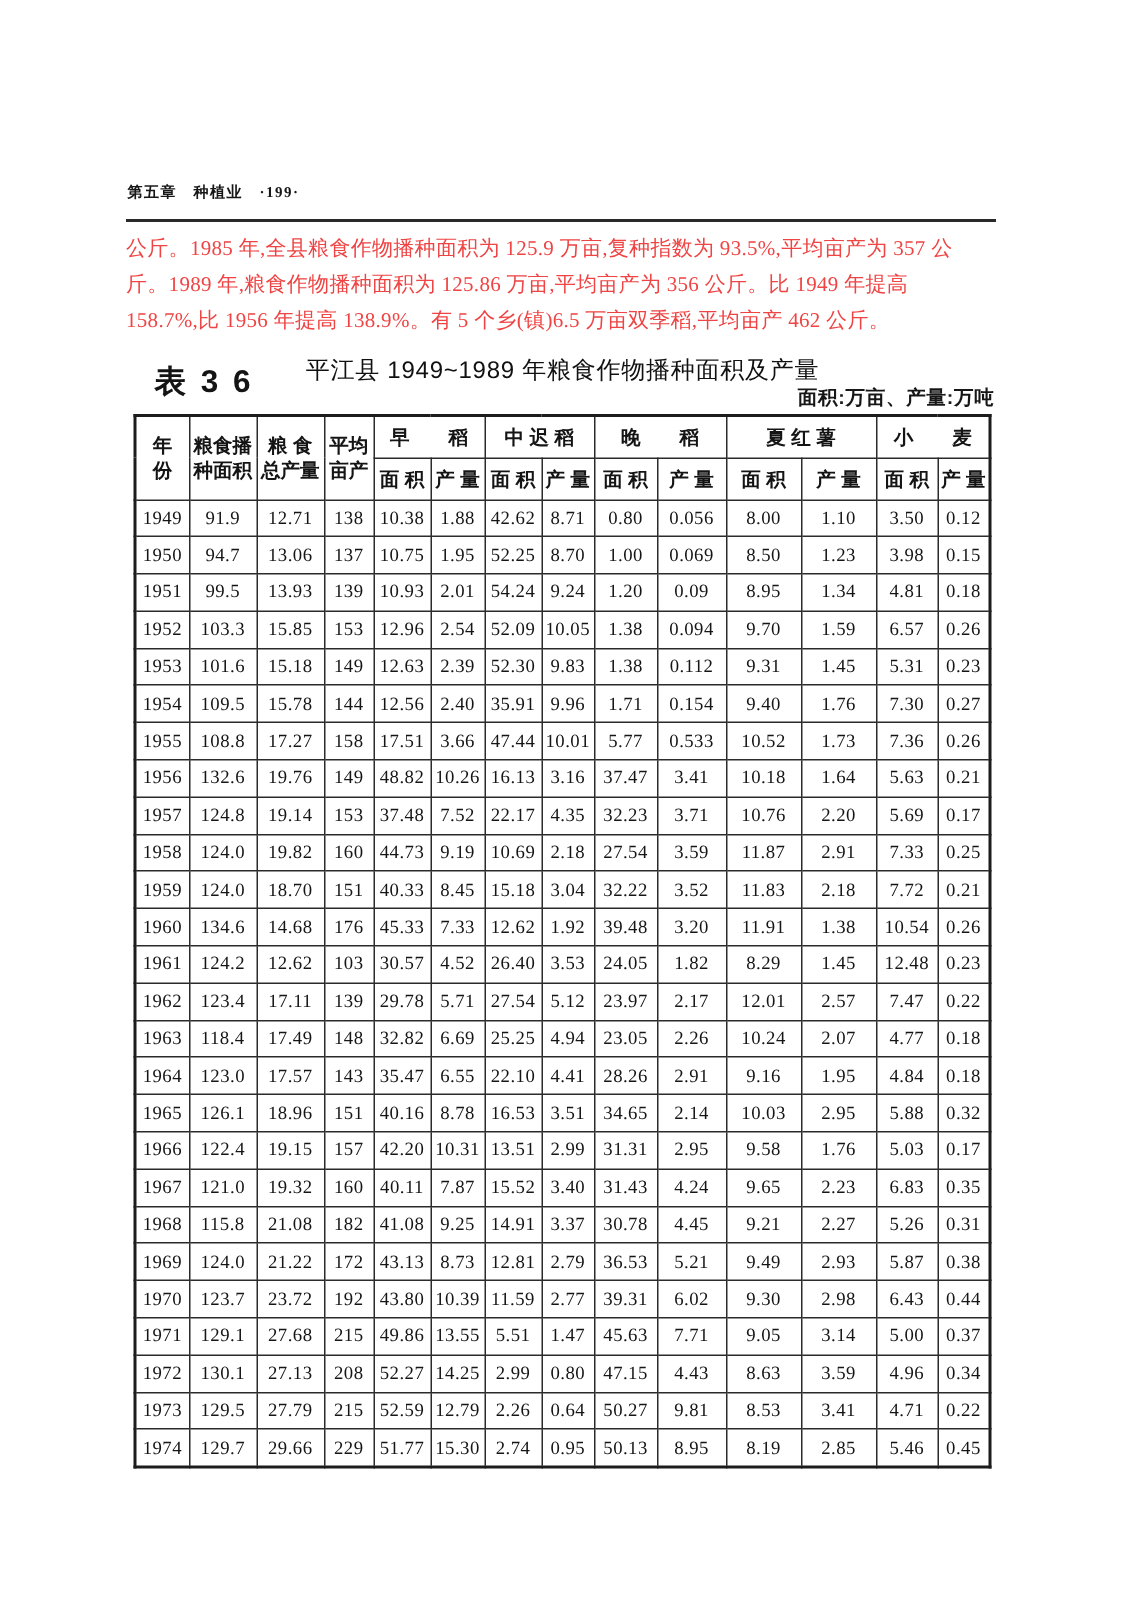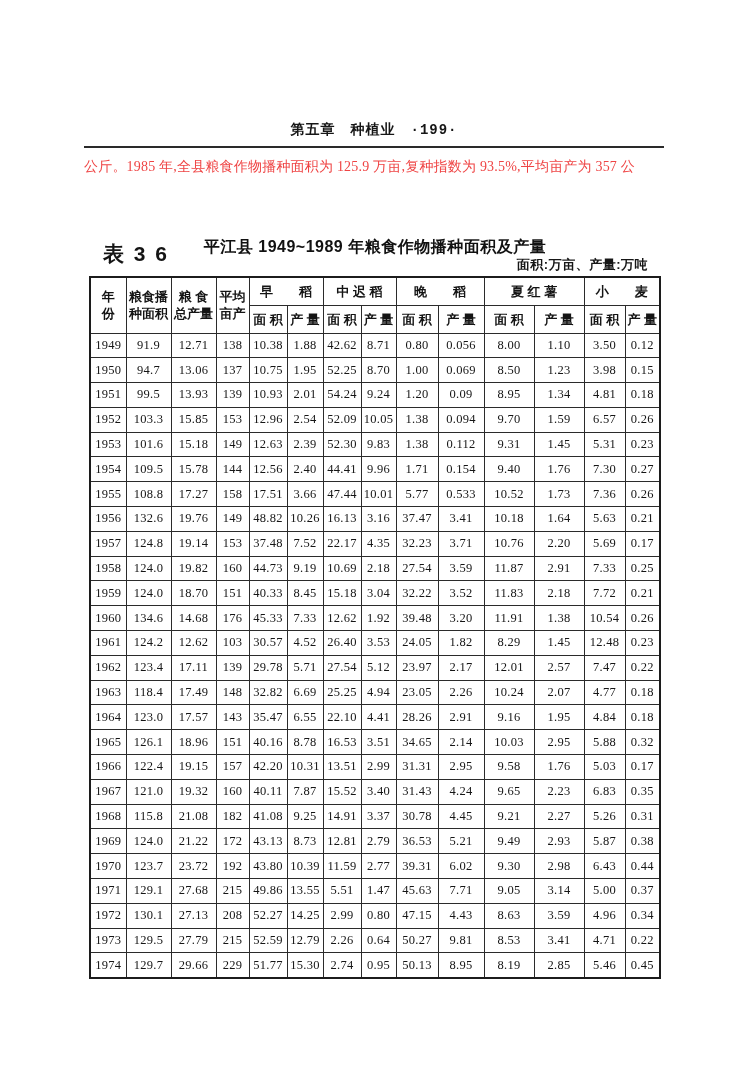--- a/index.html
+++ b/index.html
@@ -9,24 +9,24 @@
     position: relative;
     overflow: hidden;
     font-family: "Liberation Serif", "DejaVu Serif", serif;
     color: #1b1b1b;
   }
   .page { position: absolute; inset: 0; }
 
   .running-head {
     position: absolute;
     top: 121px; left: 85px; width: 578px;
-    text-align: center;
-    font-family: Liberation Mono, monospace;
+    text-align: left;
+    font-family: Liberation Serif, serif;
     font-weight: 700;
-    font-size: 14px;
+    font-size: 10px;
     letter-spacing: 1px;
     color: #161616;
   }
   .head-rule {
     position: absolute;
     top: 146px; left: 84px; width: 580px; height: 2px;
     background: #2a2a2a;
   }
 
   .bodytext {
@@ -44,26 +44,26 @@
     top: 240px; left: 103px;
     font-family: "Liberation Sans", "DejaVu Sans", sans-serif;
     font-weight: 700; font-size: 21px; letter-spacing: 2px;
     color: #141414;
   }
   .caption-title {
     position: absolute;
     top: 237px; left: 85px; width: 580px;
     text-align: center;
     font-family: "Liberation Sans", "DejaVu Sans", sans-serif;
-    font-weight: 700; font-size: 16px; letter-spacing: 0.5px;
+    font-weight: 400; font-size: 16px; letter-spacing: 0.5px;
     color: #111111;
   }
   .caption-unit {
     position: absolute;
-    top: 256px; left: 70px; width: 578px;
+    top: 256px; left: 85px; width: 578px;
     text-align: right;
     font-family: "Liberation Sans", "DejaVu Sans", sans-serif;
     font-weight: 700; font-size: 13px; letter-spacing: 0.5px;
     color: #161616;
   }
 
   table.stat {
     position: absolute;
     top: 276px; left: 89px;
     width: 570px;
@@ -99,20 +99,22 @@
 </head>
 <body>
 
 <div class="page">
 
   <div class="running-head">第五章　种植业　·199·</div>
   <div class="head-rule"></div>
 
   <div class="bodytext">
     <div class="line">公斤。1985 年,全县粮食作物播种面积为 125.9 万亩,复种指数为 93.5%,平均亩产为 357 公</div>
+    <div class="line">斤。1989 年,粮食作物播种面积为 125.86 万亩,平均亩产为 356 公斤。比 1949 年提高</div>
+    <div class="line">158.7%,比 1956 年提高 138.9%。有 5 个乡(镇)6.5 万亩双季稻,平均亩产 462 公斤。</div>
   </div>
 
   <div class="caption-no">表 3 6</div>
   <div class="caption-title">平江县 1949~1989 年粮食作物播种面积及产量</div>
   <div class="caption-unit">面积:万亩、产量:万吨</div>
 
   <table class="stat">
     <colgroup>
       <col style="width:36px">
         <col style="width:45px">
@@ -239,21 +241,21 @@
           <td>5.31</td>
           <td>0.23</td>
         </tr>
         <tr>
           <td>1954</td>
           <td>109.5</td>
           <td>15.78</td>
           <td>144</td>
           <td>12.56</td>
           <td>2.40</td>
-          <td>44.41</td>
+          <td>35.91</td>
           <td>9.96</td>
           <td>1.71</td>
           <td>0.154</td>
           <td>9.40</td>
           <td>1.76</td>
           <td>7.30</td>
           <td>0.27</td>
         </tr>
         <tr>
           <td>1955</td>

